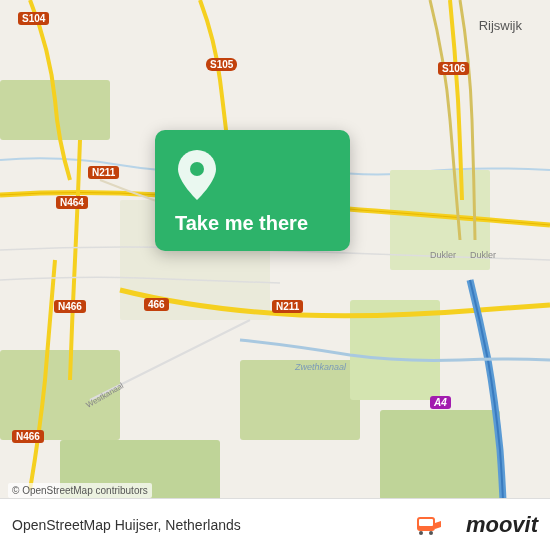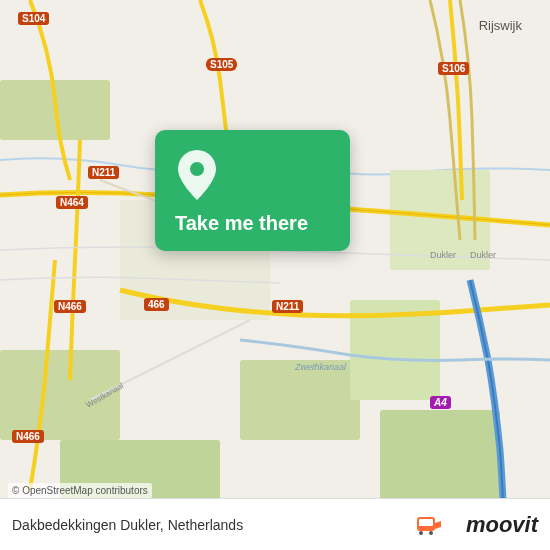--- a/index.html
+++ b/index.html
@@ -208,21 +208,21 @@
     <svg id="pin-icon" viewBox="0 0 44 54" xmlns="http://www.w3.org/2000/svg">
       <path d="M22 2 C11.5 2 3 10.5 3 21 C3 34 22 52 22 52 C22 52 41 34 41 21 C41 10.5 32.5 2 22 2 Z" fill="white" opacity="0.9"></path>
       <circle cx="22" cy="21" r="7" fill="#2db36a"></circle>
     </svg>
     <span id="cta-label">Take me there</span>
   </div>
 
   <div id="attribution">© OpenStreetMap contributors</div>
 
   <div id="bottom-bar">
-    <span id="location-label">Dakbedekkingen Dukler, Netherlands</span>
+    <span id="location-label">OpenStreetMap Huijser, Netherlands</span>
     <div id="moovit-logo">
 
       <svg id="moovit-icon" viewBox="0 0 28 28" xmlns="http://www.w3.org/2000/svg">
         <rect x="2" y="6" width="18" height="14" rx="3" fill="#ff6b35"></rect>
         <rect x="4" y="8" width="14" height="7" rx="1" fill="white"></rect>
         <circle cx="6" cy="22" r="2" fill="#555"></circle>
         <circle cx="16" cy="22" r="2" fill="#555"></circle>
         <path d="M20 12 L26 10 L26 16 L20 18 Z" fill="#ff6b35"></path>
       </svg>
       <span id="moovit-text">moovit</span>

